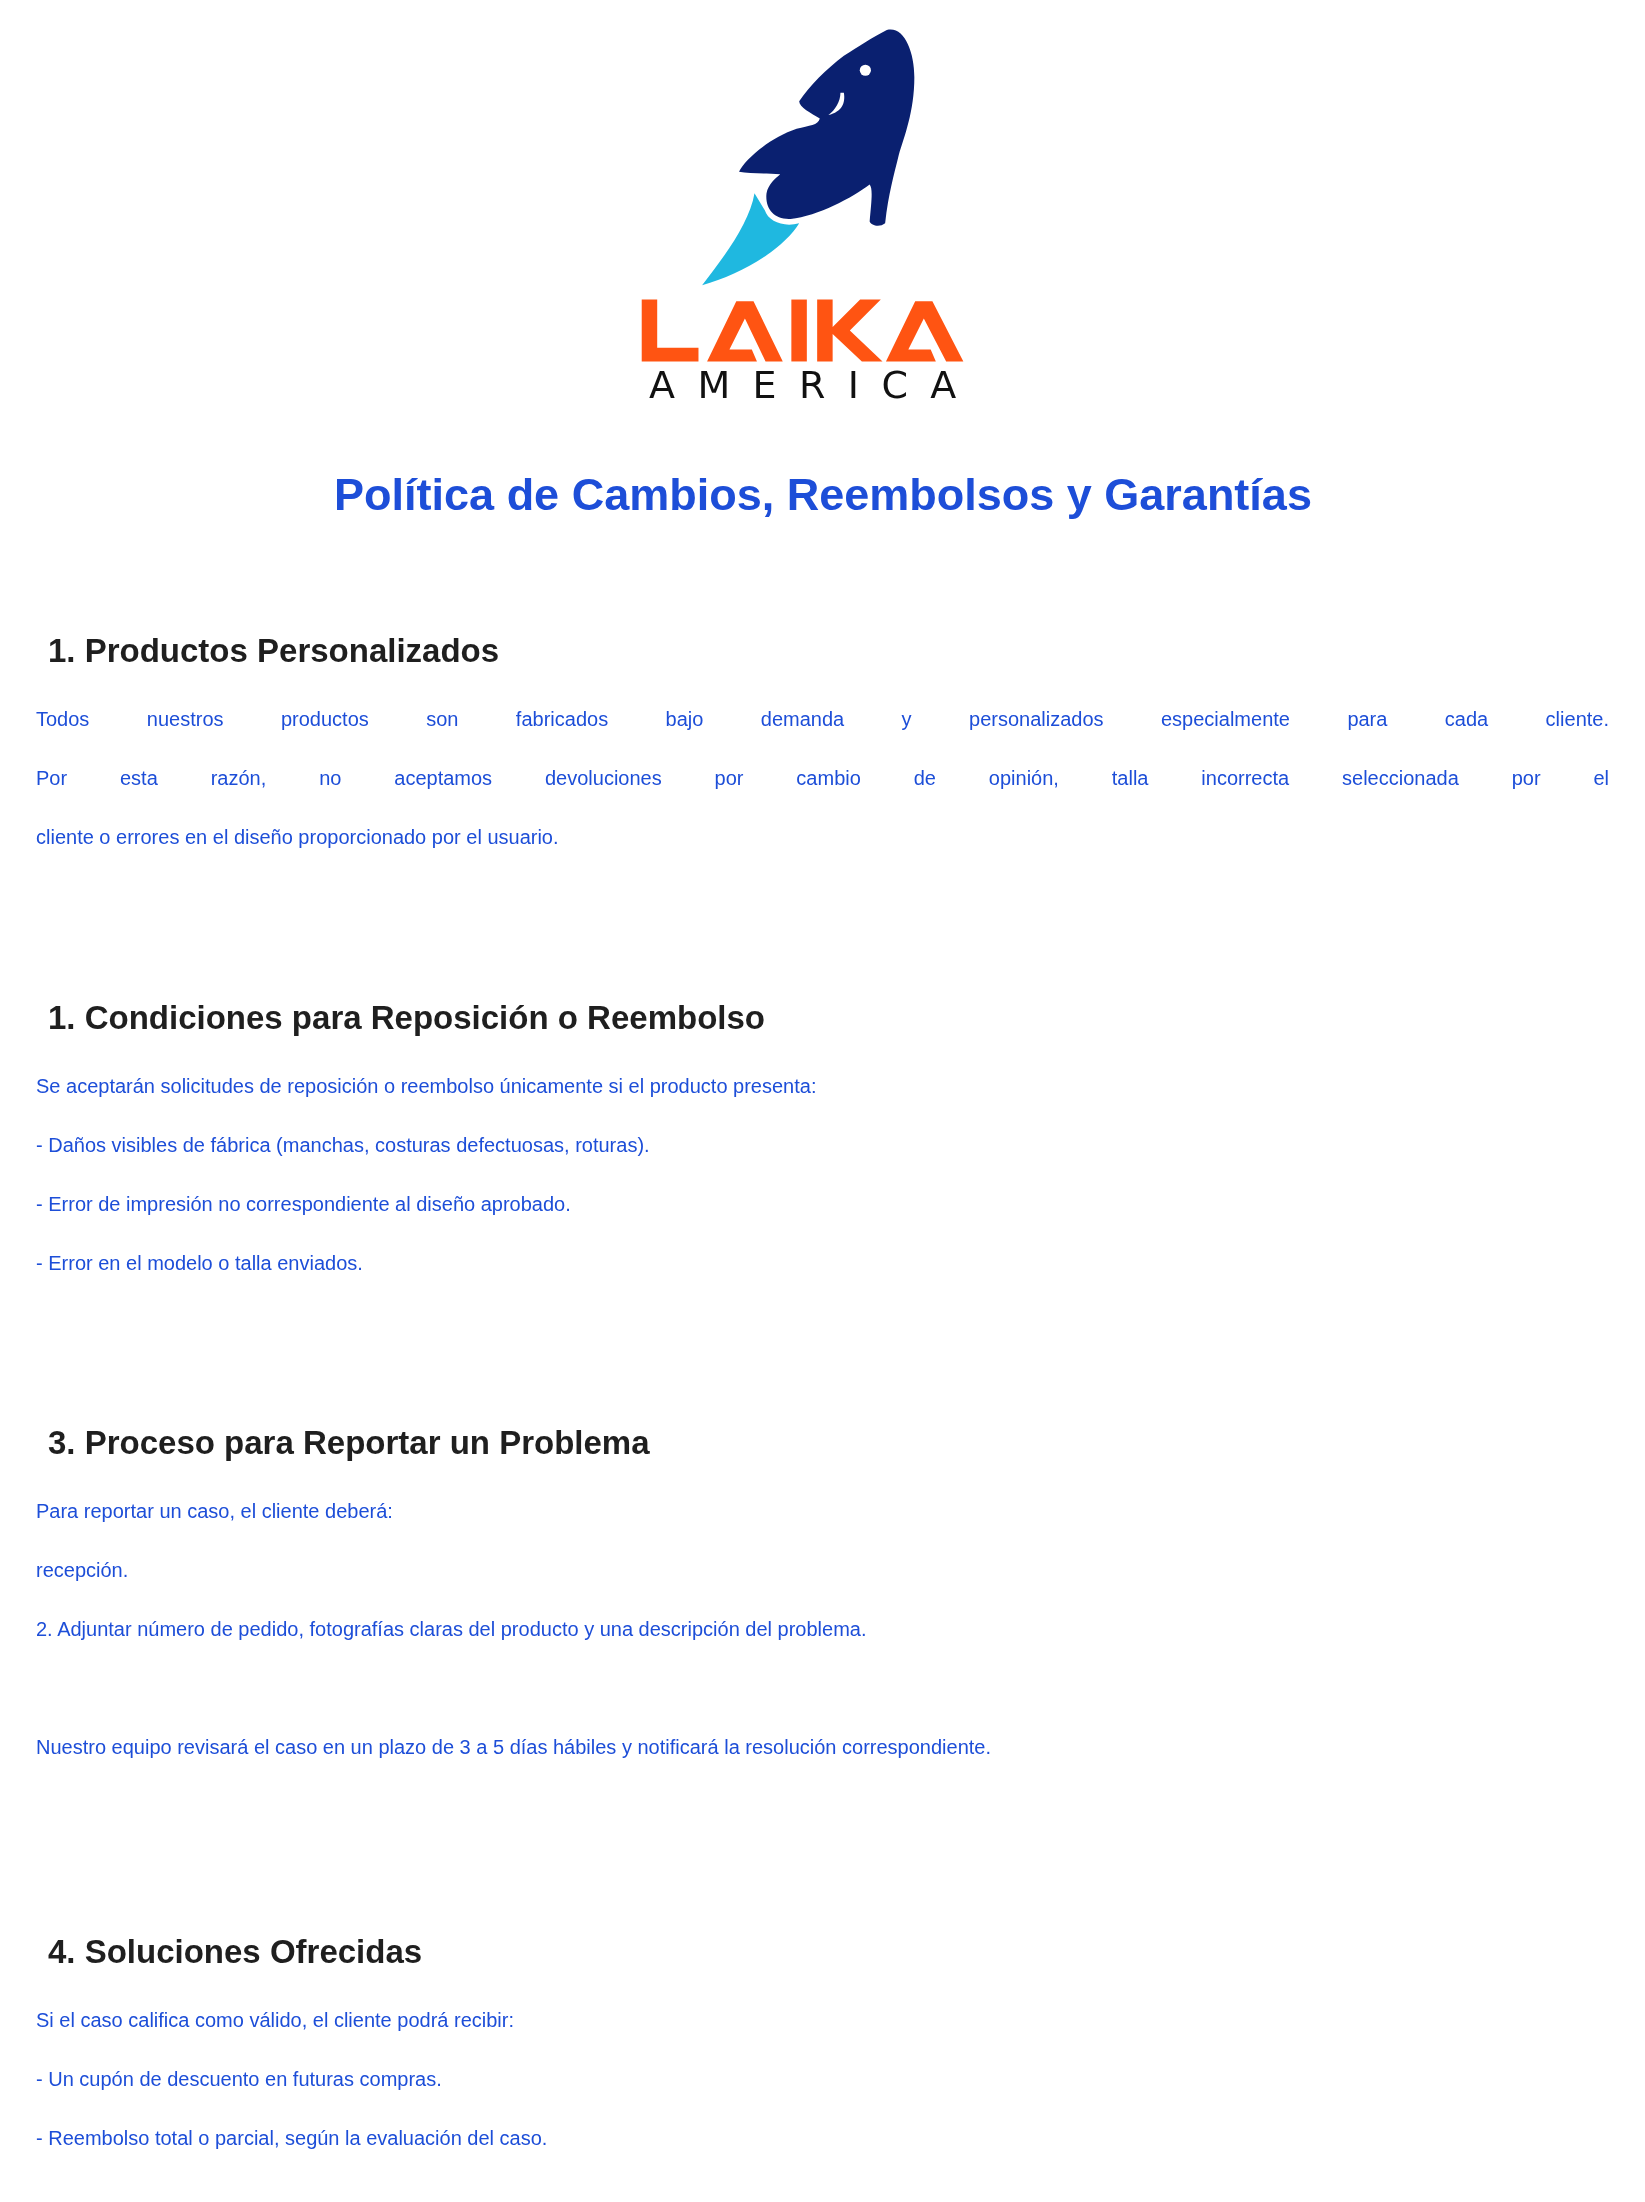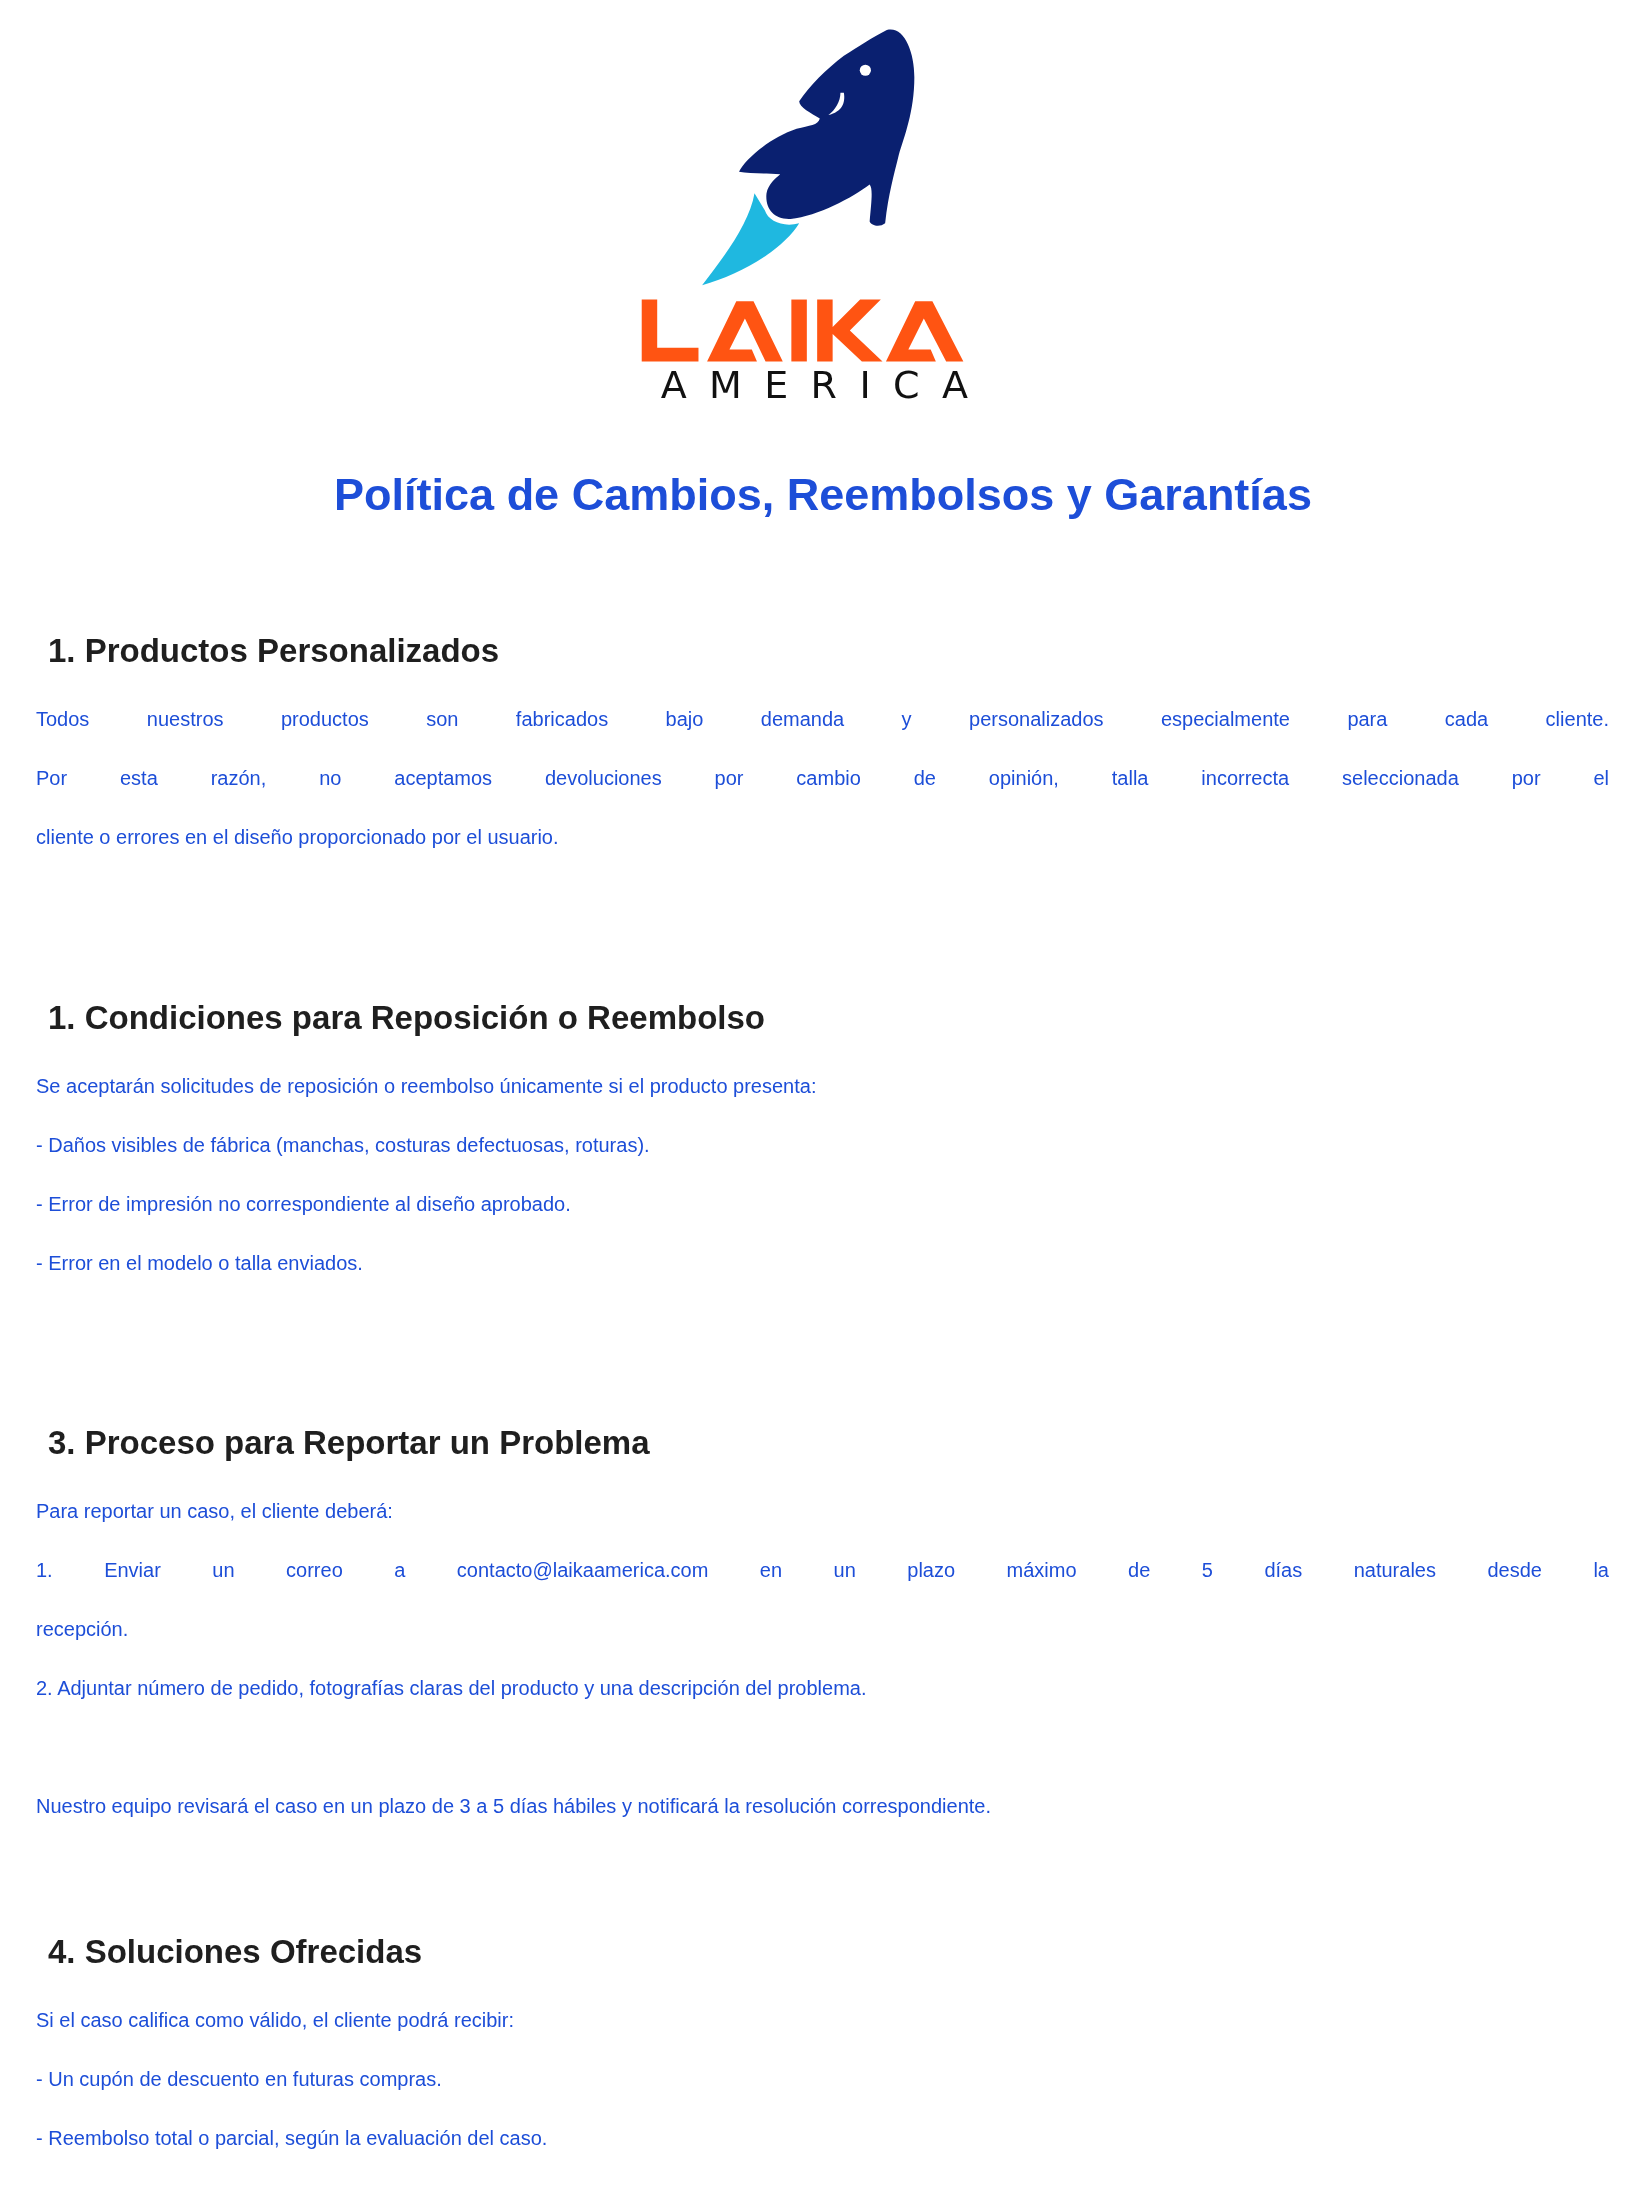--- a/index.html
+++ b/index.html
@@ -1,21 +1,21 @@
 <!DOCTYPE html>
 <html style="font-size:13.8px"><head>
   <meta charset="utf-8">
   <style>
     html, body { margin: 0; padding: 0; background: #ffffff; }
     body { width: 1646px; height: 2203px; position: relative; overflow: hidden;
            font-family: "Liberation Sans", sans-serif; color: #2b2b2b; }
     .logo { position: absolute; left: 637px; top: 8.6px; width: 379px; height: 396px; }
     .logo svg.mark { position: absolute; left: 52px; top: 8.6px; width: 241px; height: 275px; }
     .wordmark { position: absolute; left: 3.4px; top: 287px; width: 344px; height: 69px; }
-    .tagline { position: absolute; left: 0; top: 354px; width: 353px; text-align: center;
+    .tagline { position: absolute; left: 0; top: 354px; width: 353px; text-align: left;
                font-family: "DejaVu Sans", sans-serif; font-size: 38px; letter-spacing: 22.4px;
                color: #111111; font-weight: 400; line-height: 45px; padding-left: 12px; }
     .title { position: absolute; left: 0; top: 469px; width: 1646px; text-align: center;
              font-size: 45px; font-weight: 700; color: #1d4ed8; letter-spacing: 0px; }
     .section { position: absolute; left: 36px; width: 1573px; }
     .section h2 { margin: 12px; font-size: 33px; font-weight: 700; color: #1f1f1f; line-height: 40px; height: 40px; }
     .section .body { margin-top: 19px; }
     .line { font-size: 20px; line-height: 59px; height: 59px; white-space: nowrap; color: #1d4ed8; }
     .justify { text-align: justify; text-align-last: justify; white-space: normal; }
     .gap { height: 59px; }
@@ -73,21 +73,20 @@
     <div class="line">- Daños visibles de fábrica (manchas, costuras defectuosas, roturas).</div>
     <div class="line">- Error de impresión no correspondiente al diseño aprobado.</div>
     <div class="line">- Error en el modelo o talla enviados.</div>
   </div>
 </div>
 
 <div class="section" style="top:1411px;">
   <h2>3. Proceso para Reportar un Problema</h2>
   <div class="body">
     <div class="line">Para reportar un caso, el cliente deberá:</div>
-    <div class="line justify">1. Enviar un correo a contacto@laikaamerica.com en un plazo máximo de 5 días naturales desde la</div>
     <div class="line">recepción.</div>
     <div class="line">2. Adjuntar número de pedido, fotografías claras del producto y una descripción del problema.</div>
     <div class="gap"></div>
     <div class="line">Nuestro equipo revisará el caso en un plazo de 3 a 5 días hábiles y notificará la resolución correspondiente.</div>
   </div>
 </div>
 
 <div class="section" style="top:1920px;">
   <h2>4. Soluciones Ofrecidas</h2>
   <div class="body">

